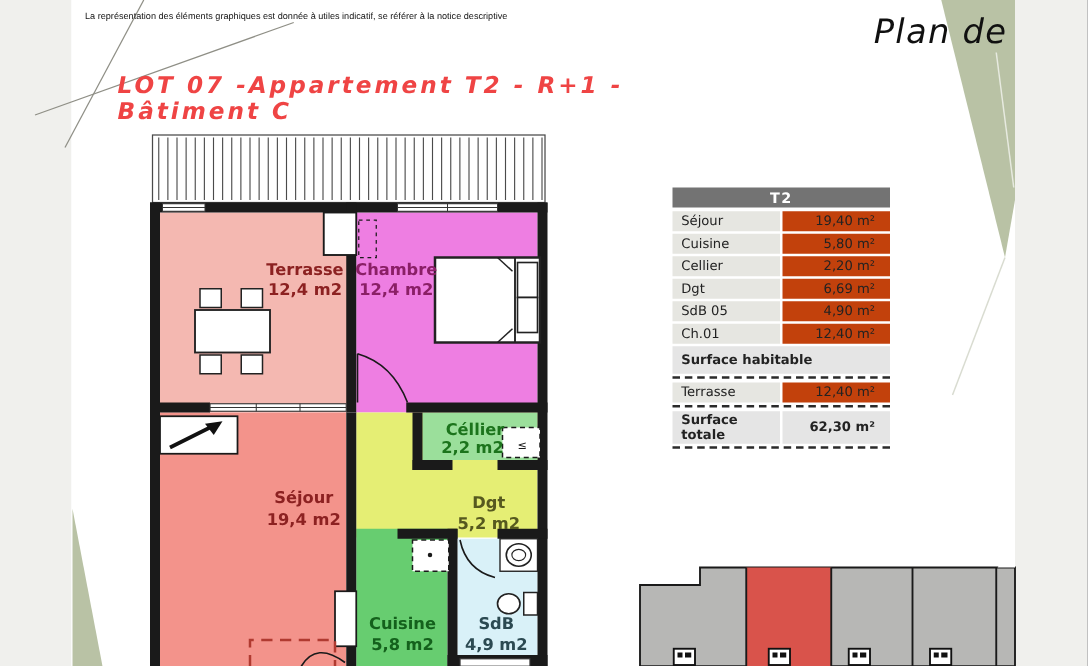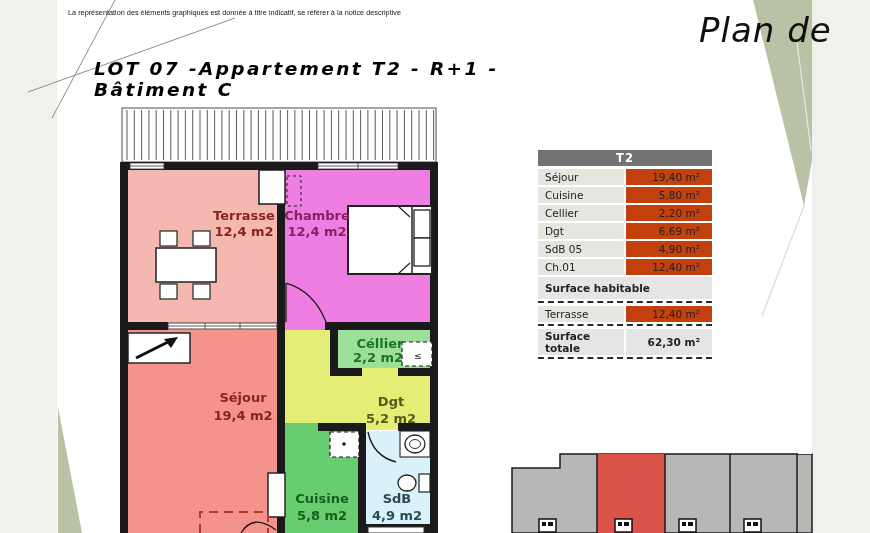--- a/index.html
+++ b/index.html
@@ -8,23 +8,23 @@
     background:#ffffff;overflow:hidden;
     font-family:"Liberation Sans",sans-serif;color:#1a1a1a;
   }
   .abs{position:absolute;}
   
   #left-strip{left:0;top:0;width:57px;height:533px;background:#f0f0ed;}
   #right-strip{left:812px;top:0;width:58px;height:533px;background:#f0f0ed;}
   
   #disclaimer{left:68px;top:8px;width:430px;font-size:7.3px;line-height:10px;color:#151515;}
   #plan-corner{left:699px;top:10px;font-family:"DejaVu Sans",sans-serif;
-    font-style:italic;font-size:34px;font-weight:500;color:#101010;letter-spacing:1px;}
+    font-style:italic;font-size:27px;font-weight:500;color:#101010;letter-spacing:1px;}
   #sheet-title{left:94px;top:58px;width:480px;font-family:"DejaVu Sans",sans-serif;
-    font-style:italic;font-weight:600;font-size:18.5px;letter-spacing:2.4px;color:#000000;}
+    font-style:italic;font-weight:600;font-size:18.5px;letter-spacing:2.4px;color:#ef4444;}
   
   #surface-table{left:538px;top:150px;width:174px;font-family:"DejaVu Sans",sans-serif;}
   .t-header{height:16px;line-height:16px;text-align:center;background:#737373;color:#ffffff;
     font-weight:bold;font-size:11.5px;letter-spacing:1px;margin-bottom:3px;}
   .t-row{display:flex;gap:2px;margin-bottom:2px;min-height:16px;}
   .t-label{flex:1;background:#e6e6e1;padding:1px 0 1px 7px;font-size:10.5px;
     display:flex;align-items:center;color:#222;}
   .t-value{width:74px;background:#c2410c;padding-right:12px;font-size:10.5px;
     display:flex;align-items:center;justify-content:flex-end;color:#222;}
   .t-row.hl{min-height:22px;}
@@ -45,21 +45,21 @@
   <svg class="abs" width="870" height="533" viewBox="0 0 870 533" style="left:0;top:0;pointer-events:none">
     <polygon points="753,0 812,0 812,160 804,206" fill="#b9c2a5"></polygon>
     <line x1="797" y1="42" x2="811" y2="150" stroke="rgba(255,255,255,0.65)" stroke-width="1.2"></line>
     <line x1="804" y1="206" x2="762" y2="316" stroke="#d9dcd1" stroke-width="1.2"></line>
     <polygon points="58,407 82,533 58,533" fill="#b9c2a5"></polygon>
     <line x1="115" y1="0" x2="52" y2="118" stroke="#8f8f86" stroke-width="1"></line>
     <line x1="28" y1="92" x2="235" y2="18" stroke="#8f8f86" stroke-width="1"></line>
   </svg>
 
   <div class="abs" id="disclaimer">
-    <div>La représentation des éléments graphiques est donnée à titre indicatif, se référer à la notice descriptive</div>
+    <div>La représentation des éléments graphiques est donnée à utiles indicatif, se référer à la notice descriptive</div>
   </div>
 
   <div class="abs" id="plan-corner">Plan de</div>
 
   <div class="abs" id="sheet-title">LOT 07 -Appartement T2 - R+1 - Bâtiment C</div>
 
   <svg class="abs" style="left:118px;top:98px" width="327" height="435" viewBox="118 98 327 435">
 
     <rect x="122" y="108" width="314" height="54" fill="#ffffff" stroke="#4a4a4a" stroke-width="1"></rect>
     <g id="hatch-lines" stroke="#4a4a4a" stroke-width="0.9">

